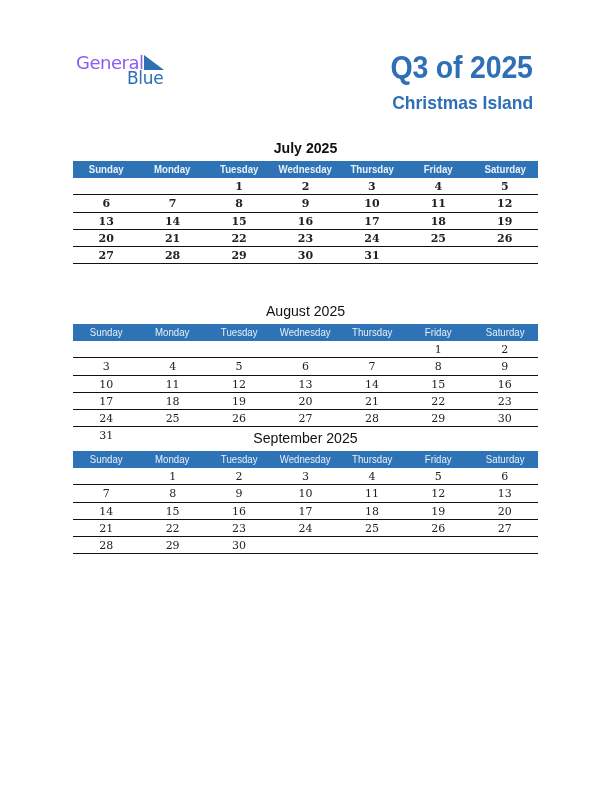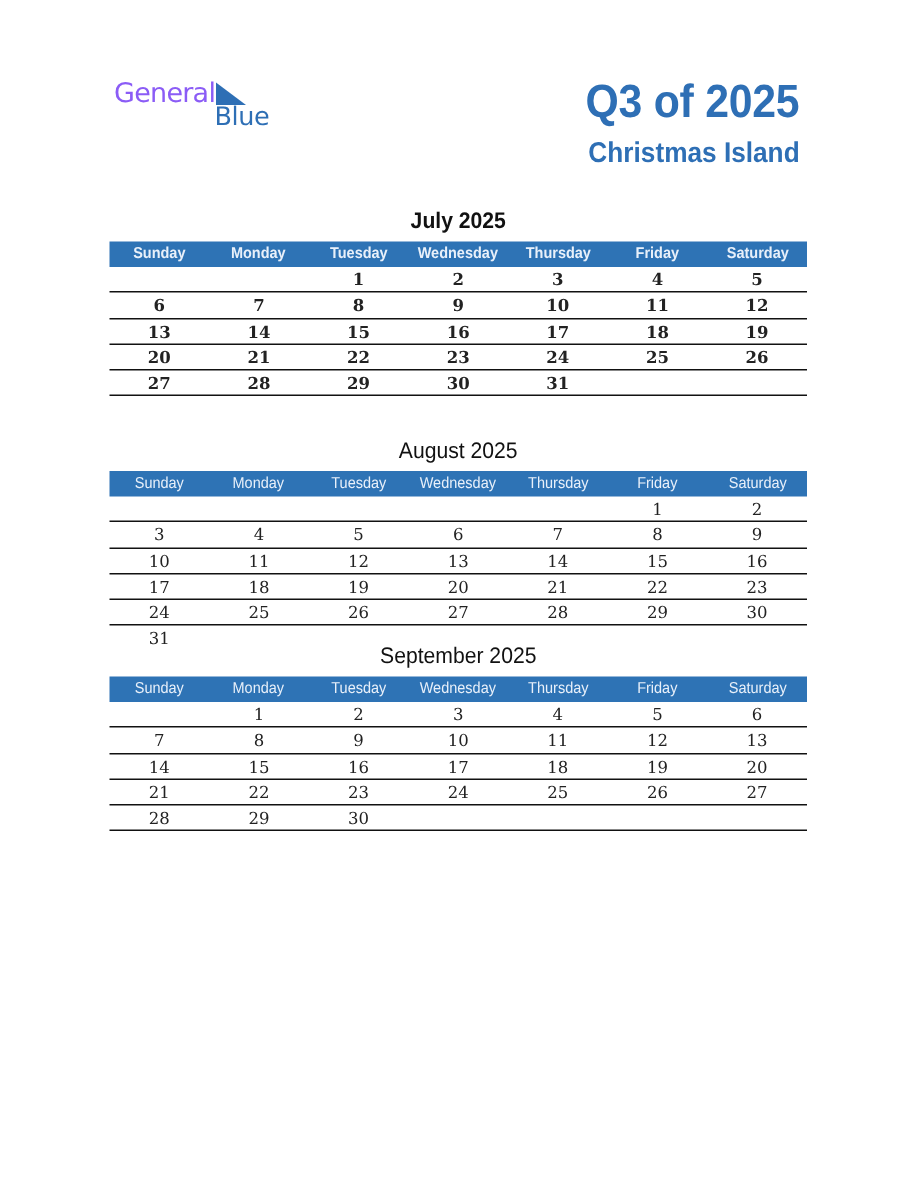--- a/index.html
+++ b/index.html
@@ -2,21 +2,21 @@
 <html><head>
 <meta charset="utf-8">
 <style>
   html, body { margin: 0; padding: 0; }
   body {
     width: 612px; height: 792px; background: #ffffff; position: relative; overflow: hidden;
     font-family: "Liberation Sans", sans-serif;
   }
   .logo { position: absolute; left: 76px; top: 52px; width: 100px; height: 40px; }
   .logo-general { position: absolute; left: 0; top: 0; font-size: 18px; color: #8b5cf6; font-family: "DejaVu Sans", sans-serif; letter-spacing: -0.5px; }
-  .logo-blue { position: absolute; left: 51px; top: 16px; font-size: 17px; color: #2e6fb5; font-family: "DejaVu Sans", sans-serif; letter-spacing: -0.3px; margin-left: 16px; }
+  .logo-blue { position: absolute; left: 51px; top: 16px; font-size: 17px; color: #2e6fb5; font-family: "DejaVu Sans", sans-serif; letter-spacing: -0.3px; }
   .logo-tri { position: absolute; left: 68px; top: 3px; width: 0; height: 0;
     border-left: 20px solid #2e6fb5; border-top: 15px solid transparent; }
   .title { position: absolute; right: 79px; top: 50px; font-size: 31px; font-weight: bold; color: #2e6fb5; text-align: right; letter-spacing: -0.2px; transform: scaleX(0.92); transform-origin: right; }
   .subtitle { position: absolute; right: 79px; top: 92px; font-size: 19px; font-weight: bold; color: #2e6fb5; text-align: right; transform: scaleX(0.92); transform-origin: right; }
   .month { position: absolute; left: 73px; width: 465px; }
   .month-title { text-align: center; font-size: 15px; color: #111; height: 22px; line-height: 18px; transform: scaleX(0.94); }
   .hdr { display: flex; background: #2e73b5; height: 17px; }
   .hdr div { flex: 1; text-align: center; color: #e8f0fa; font-size: 10.5px; line-height: 17px; transform: scaleX(0.92); }
   .row { display: flex; height: 17.3px; box-sizing: border-box; border-bottom: 1.3px solid #111; }
   .row.noline { border-bottom: none; }
@@ -85,21 +85,21 @@
       <div class="row">
         <div>27</div>
         <div>28</div>
         <div>29</div>
         <div>30</div>
         <div>31</div>
         <div></div>
         <div></div>
       </div>
     </div>
-    <div class="month" style="top: 292px;">
+    <div class="month" style="top: 302px;">
       <div class="month-title">August 2025</div>
       <div class="hdr">
         <div>Sunday</div>
         <div>Monday</div>
         <div>Tuesday</div>
         <div>Wednesday</div>
         <div>Thursday</div>
         <div>Friday</div>
         <div>Saturday</div>
       </div>

